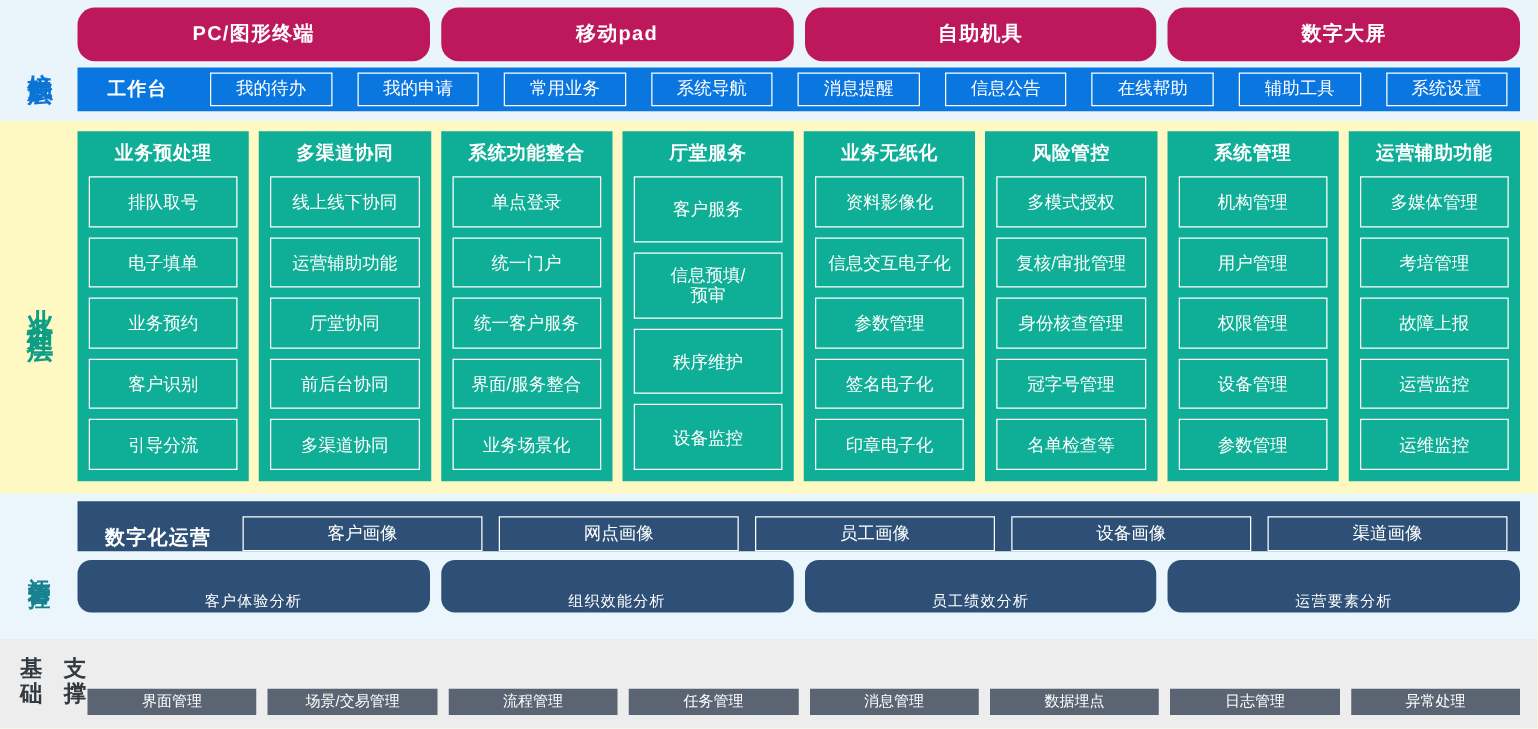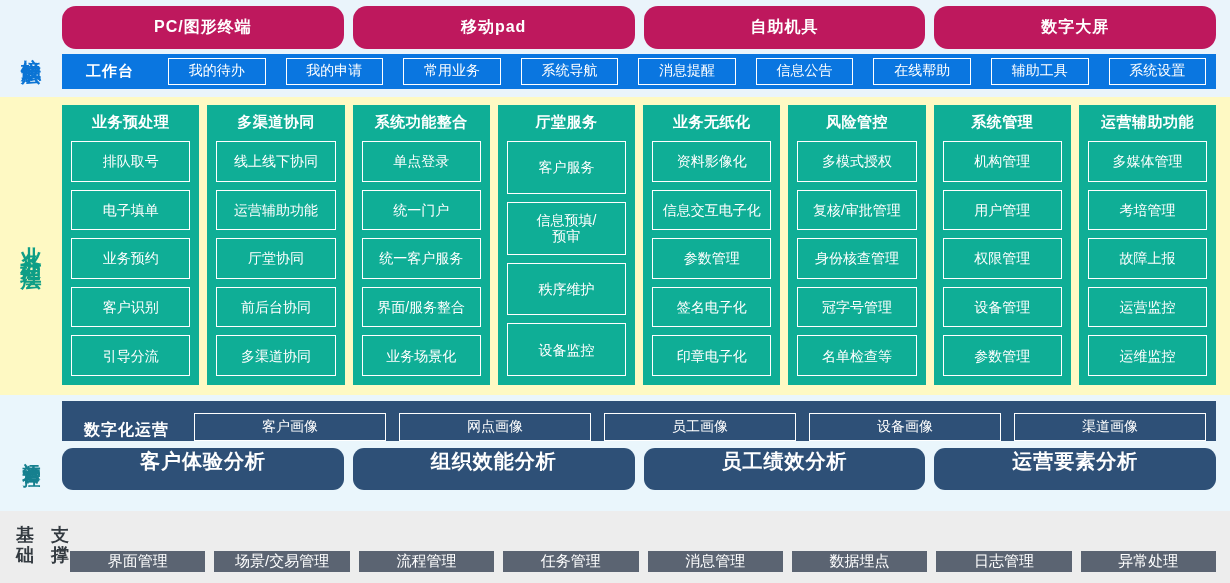--- a/index.html
+++ b/index.html
@@ -90,33 +90,33 @@
     padding:0 12px;white-space:nowrap;
   }
   .ops-chip{
     flex:1 1 0;height:26px;border:1px solid #ffffff;
     display:flex;align-items:center;justify-content:center;
     color:#ffffff;font-size:14px;white-space:nowrap;
   }
   .ops-row2{display:flex;gap:9px;height:42px;}
   .ops-analysis{
     flex:1 1 0;background:#2e5077;border-radius:11px;
-    display:flex;align-items:flex-start;justify-content:center;
-    color:#ffffff;font-size:20px;font-weight:bold;letter-spacing:1px;
+    display:flex;align-items:flex-end;justify-content:center;
+    color:#ffffff;font-size:12px;font-weight:normal;letter-spacing:1px;
   }
 
   
   .layer-base{background:#ededed;height:72px;padding:9px 14px 11px 0;}
   .layer-base .band-label{color:#333a40;font-size:18px;line-height:1.1;}
   .layer-base .htext{text-align:left;letter-spacing:1px;padding-left:16px;}
   .base-row{display:flex;gap:9px;height:100%;}
   .base-item{
     flex:1 1 0;background:#5b6472;
     display:flex;align-items:center;justify-content:center;
-    color:#ffffff;font-size:15px;white-space:nowrap;margin-top:31px;
+    color:#ffffff;font-size:12px;white-space:nowrap;margin-top:31px;
   }
 </style>
 </head>
 <body>
 
 <div class="diagram">
 
   <section class="band layer-contact">
     <div class="band-label">
       <span class="vtext">接触层</span>

